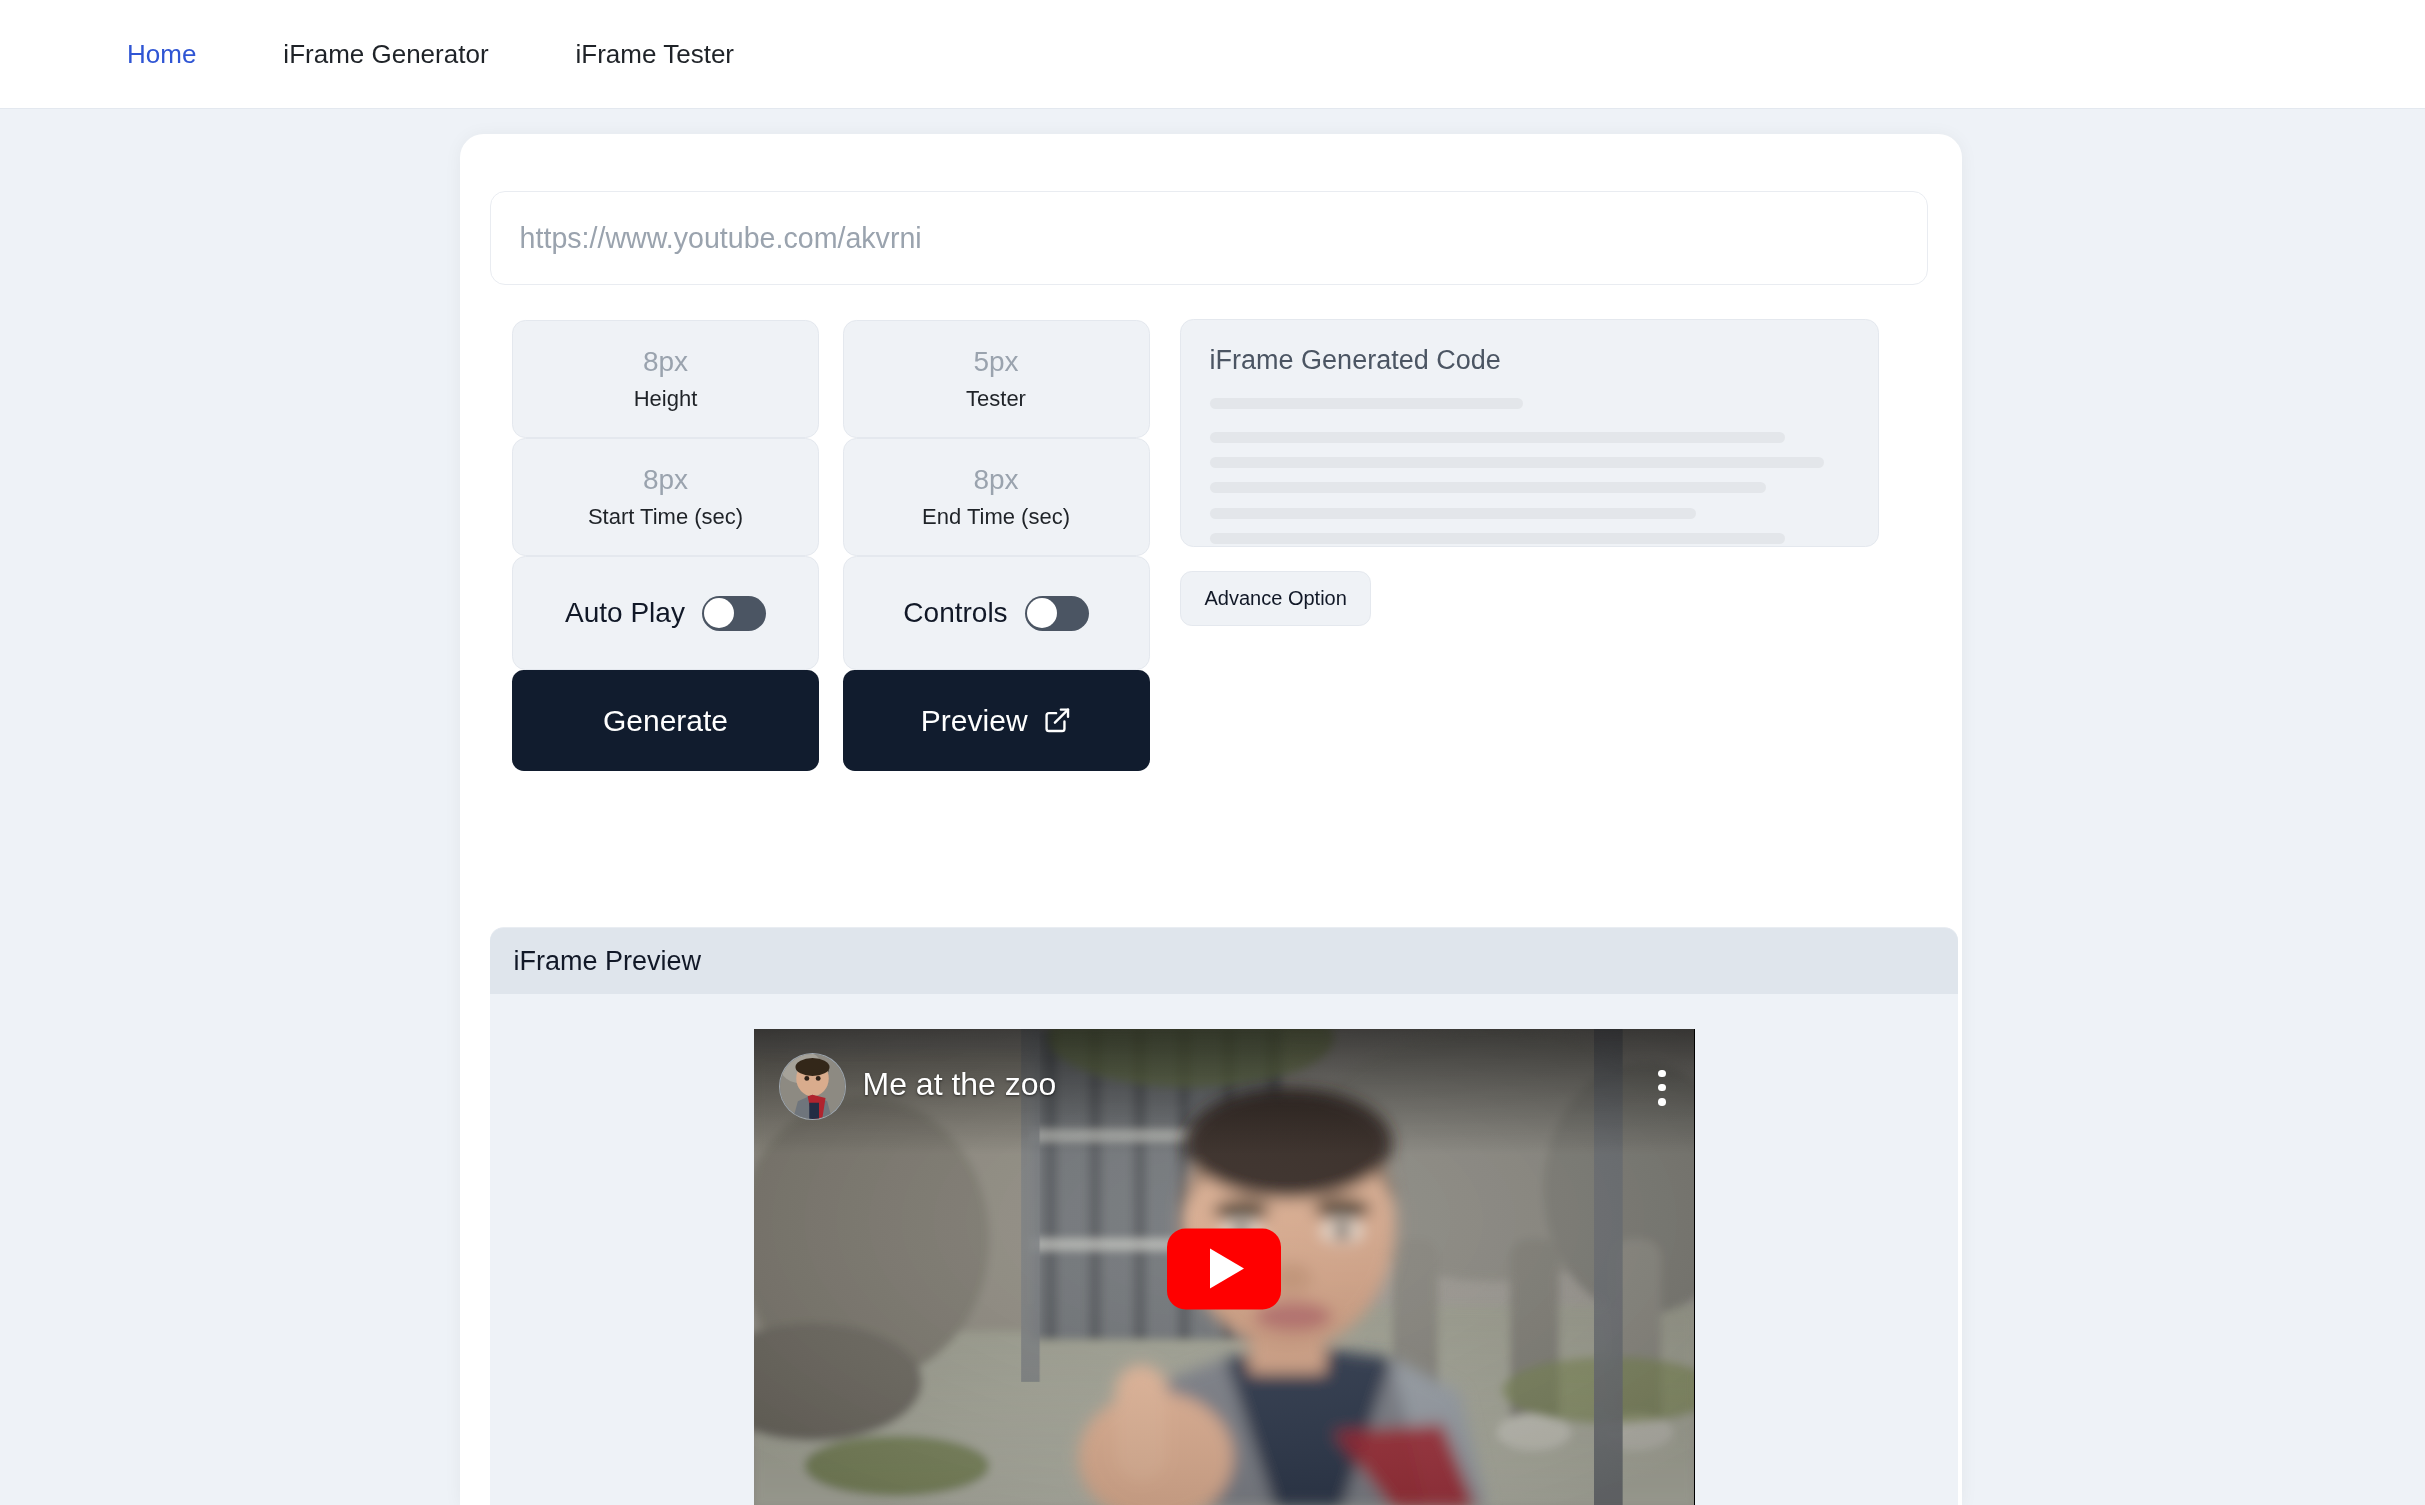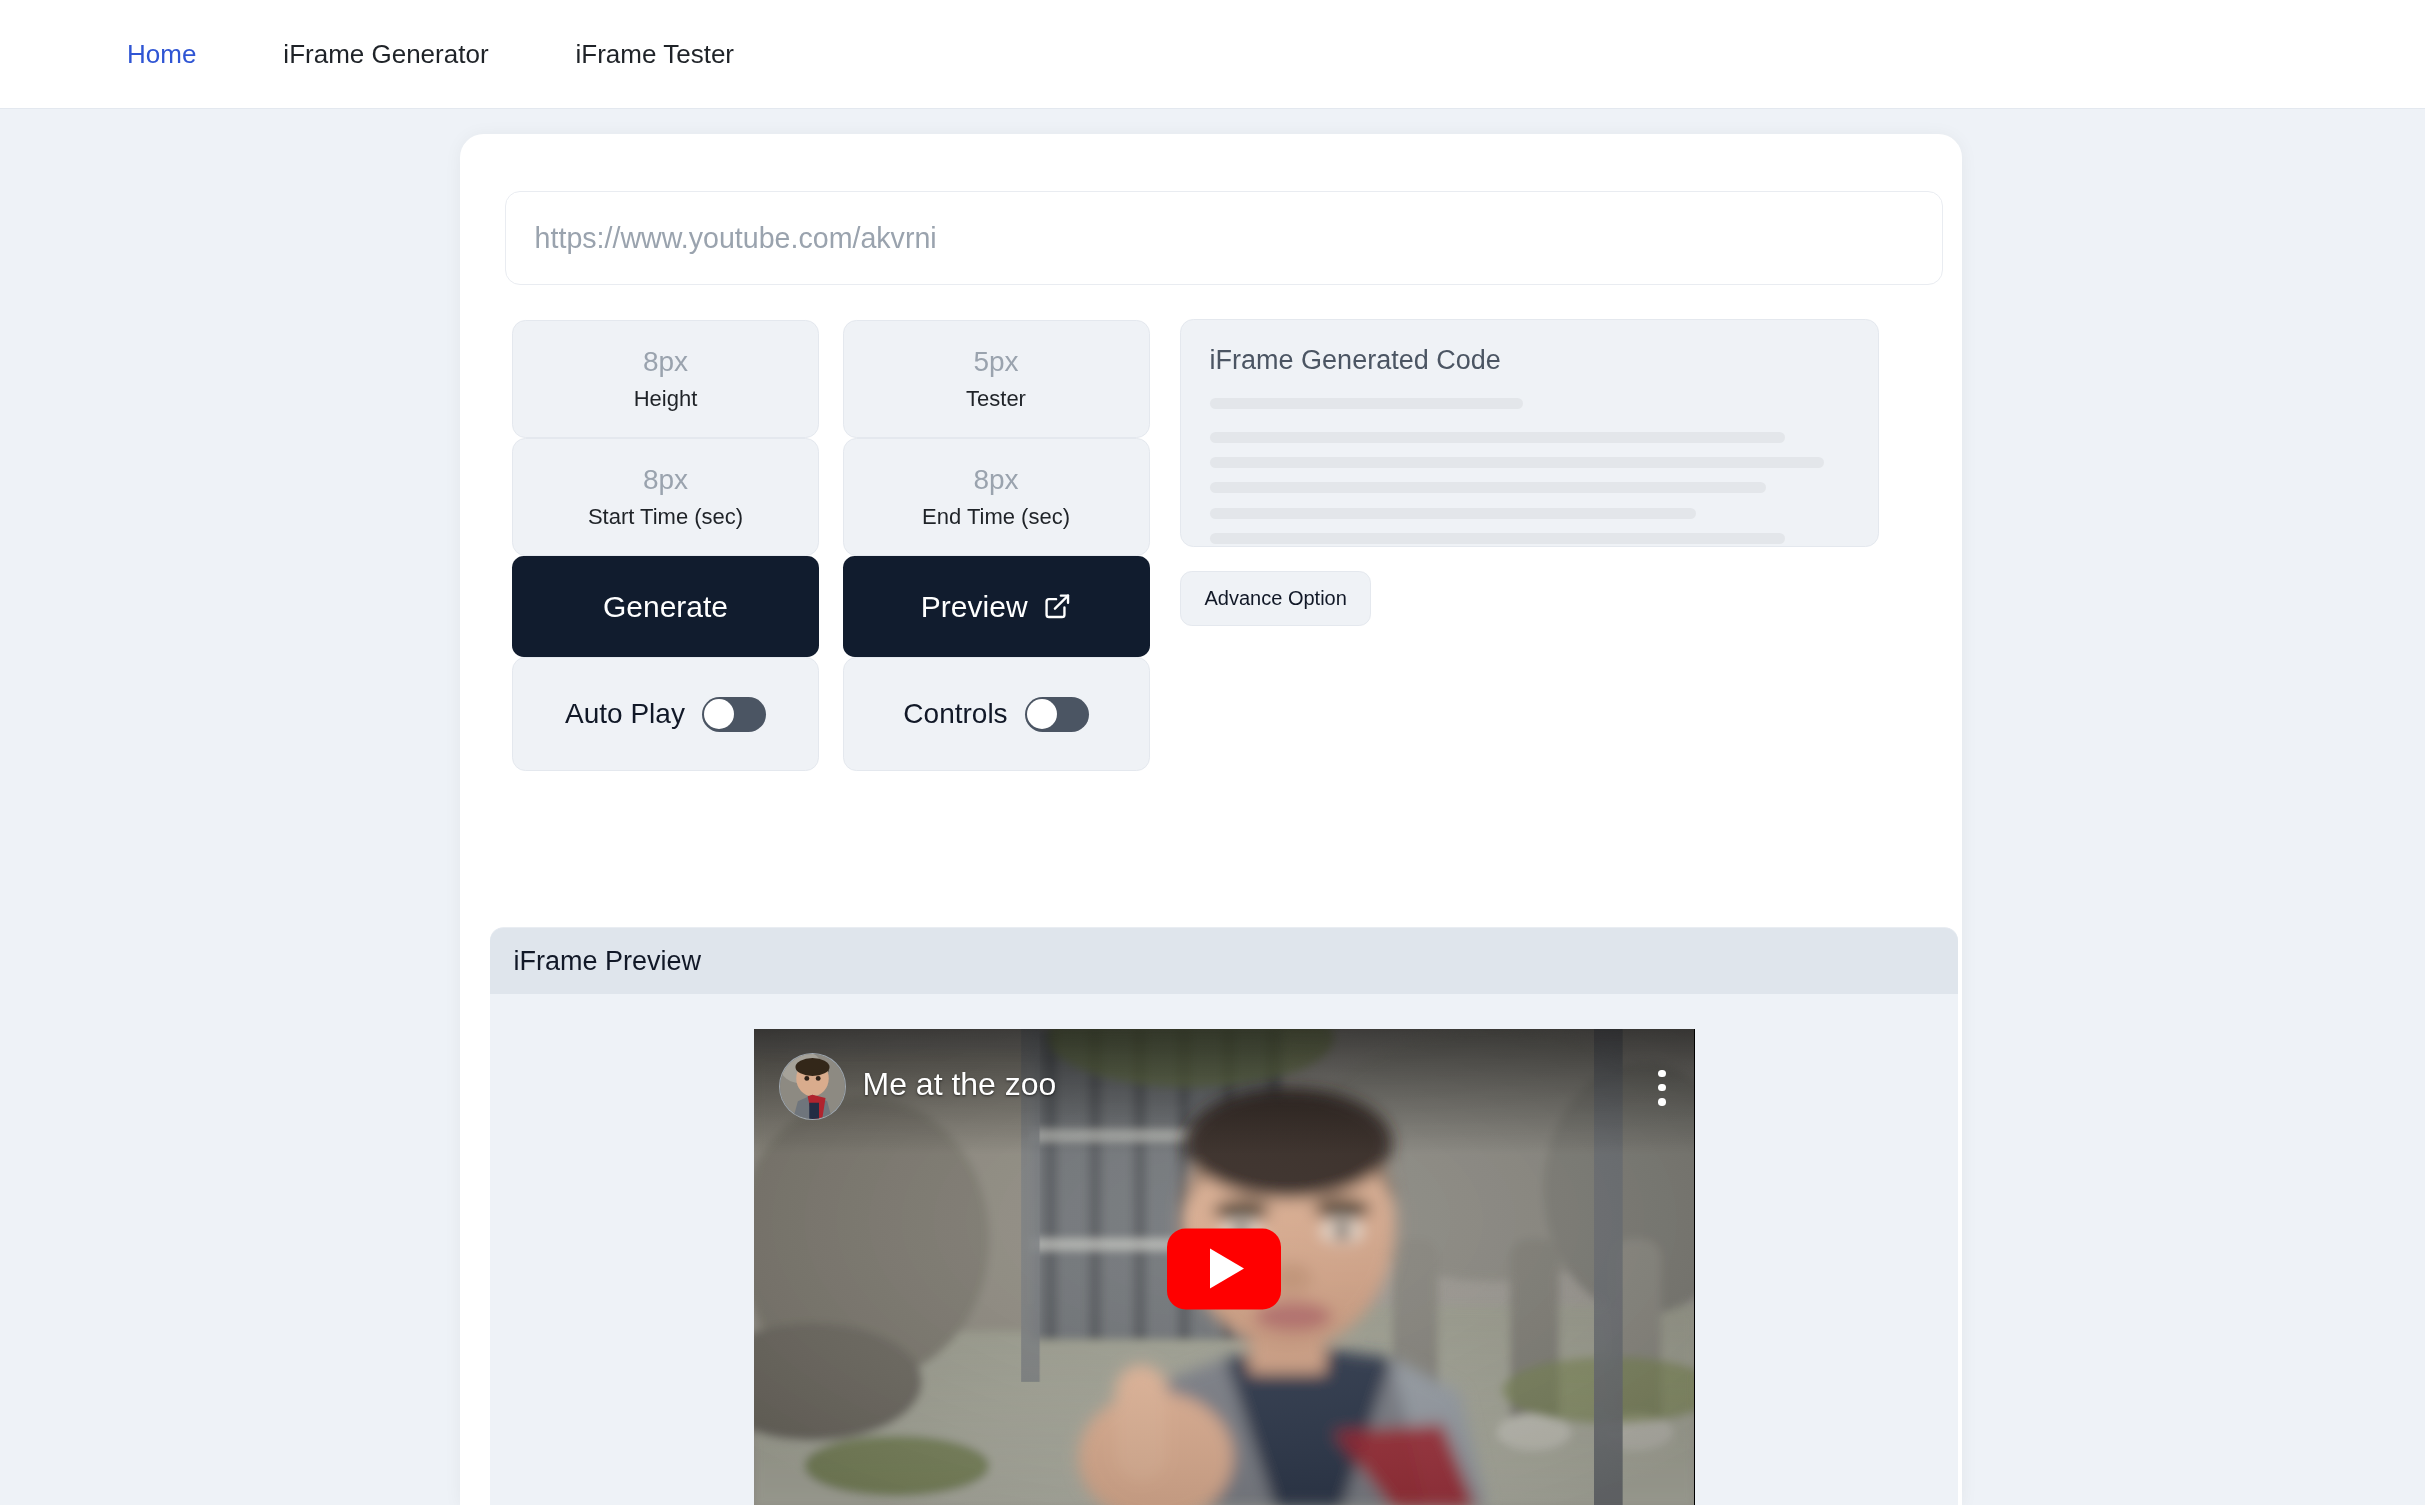--- a/index.html
+++ b/index.html
@@ -90,21 +90,20 @@
     background: #ffffff;
     border: 1.7px solid #e9ecf1;
     border-radius: 15px;
     display: flex;
     align-items: center;
     padding: 0 28.6px;
     font-family: "Liberation Sans", sans-serif;
     font-size: 28.6px;
     color: #111827;
     outline: none;
-    margin-left: 15px;
   }
   .url-field::placeholder { color: #9aa3ae; }
 
   
   .controls {
     position: absolute;
     top: 186px;
     left: 52px;
     width: 638px;
   }
@@ -387,50 +386,50 @@
     </div>
 
     <div class="ctrl-row">
       <div class="field-card">
         <span class="field-value">8px</span>
         <span class="field-label">Start Time (sec)</span>
       </div>
       <div class="field-card">
         <span class="field-value">8px</span>
         <span class="field-label">End Time (sec)</span>
+      </div>
+    </div>
+
+    <div class="ctrl-row">
+      <div class="toggle-card">
+        <span class="toggle-label">Auto Play</span>
+        <span class="toggle-switch">
+            <span class="knob"></span>
+          </span>
+      </div>
+      <div class="toggle-card">
+        <span class="toggle-label">Controls</span>
+        <span class="toggle-switch">
+            <span class="knob"></span>
+          </span>
       </div>
     </div>
 
     <div class="ctrl-row">
       <button class="btn-dark">
         <span>Generate</span>
       </button>
       <button class="btn-dark">
         <span>Preview</span>
         <svg class="ext-icon" viewBox="0 0 24 24" fill="none" stroke="#ffffff" stroke-width="2" stroke-linecap="round" stroke-linejoin="round">
           <path d="M18 13v6a2 2 0 0 1-2 2H5a2 2 0 0 1-2-2V8a2 2 0 0 1 2-2h6"></path>
           <polyline points="15 3 21 3 21 9"></polyline>
           <line x1="10" y1="14" x2="21" y2="3"></line>
         </svg>
       </button>
-    </div>
-
-    <div class="ctrl-row">
-      <div class="toggle-card">
-        <span class="toggle-label">Auto Play</span>
-        <span class="toggle-switch">
-            <span class="knob"></span>
-          </span>
-      </div>
-      <div class="toggle-card">
-        <span class="toggle-label">Controls</span>
-        <span class="toggle-switch">
-            <span class="knob"></span>
-          </span>
-      </div>
     </div>
 
   </section>
 
   <section class="code-panel">
     <div class="code-box">
       <div class="code-title">iFrame Generated Code</div>
       <div class="skeleton-list" id="skeleton-list">
           <div class="skeleton-line" style="width: 49%; margin-bottom: 8.4px;"></div>
           <div class="skeleton-line" style="width: 90%;"></div>

